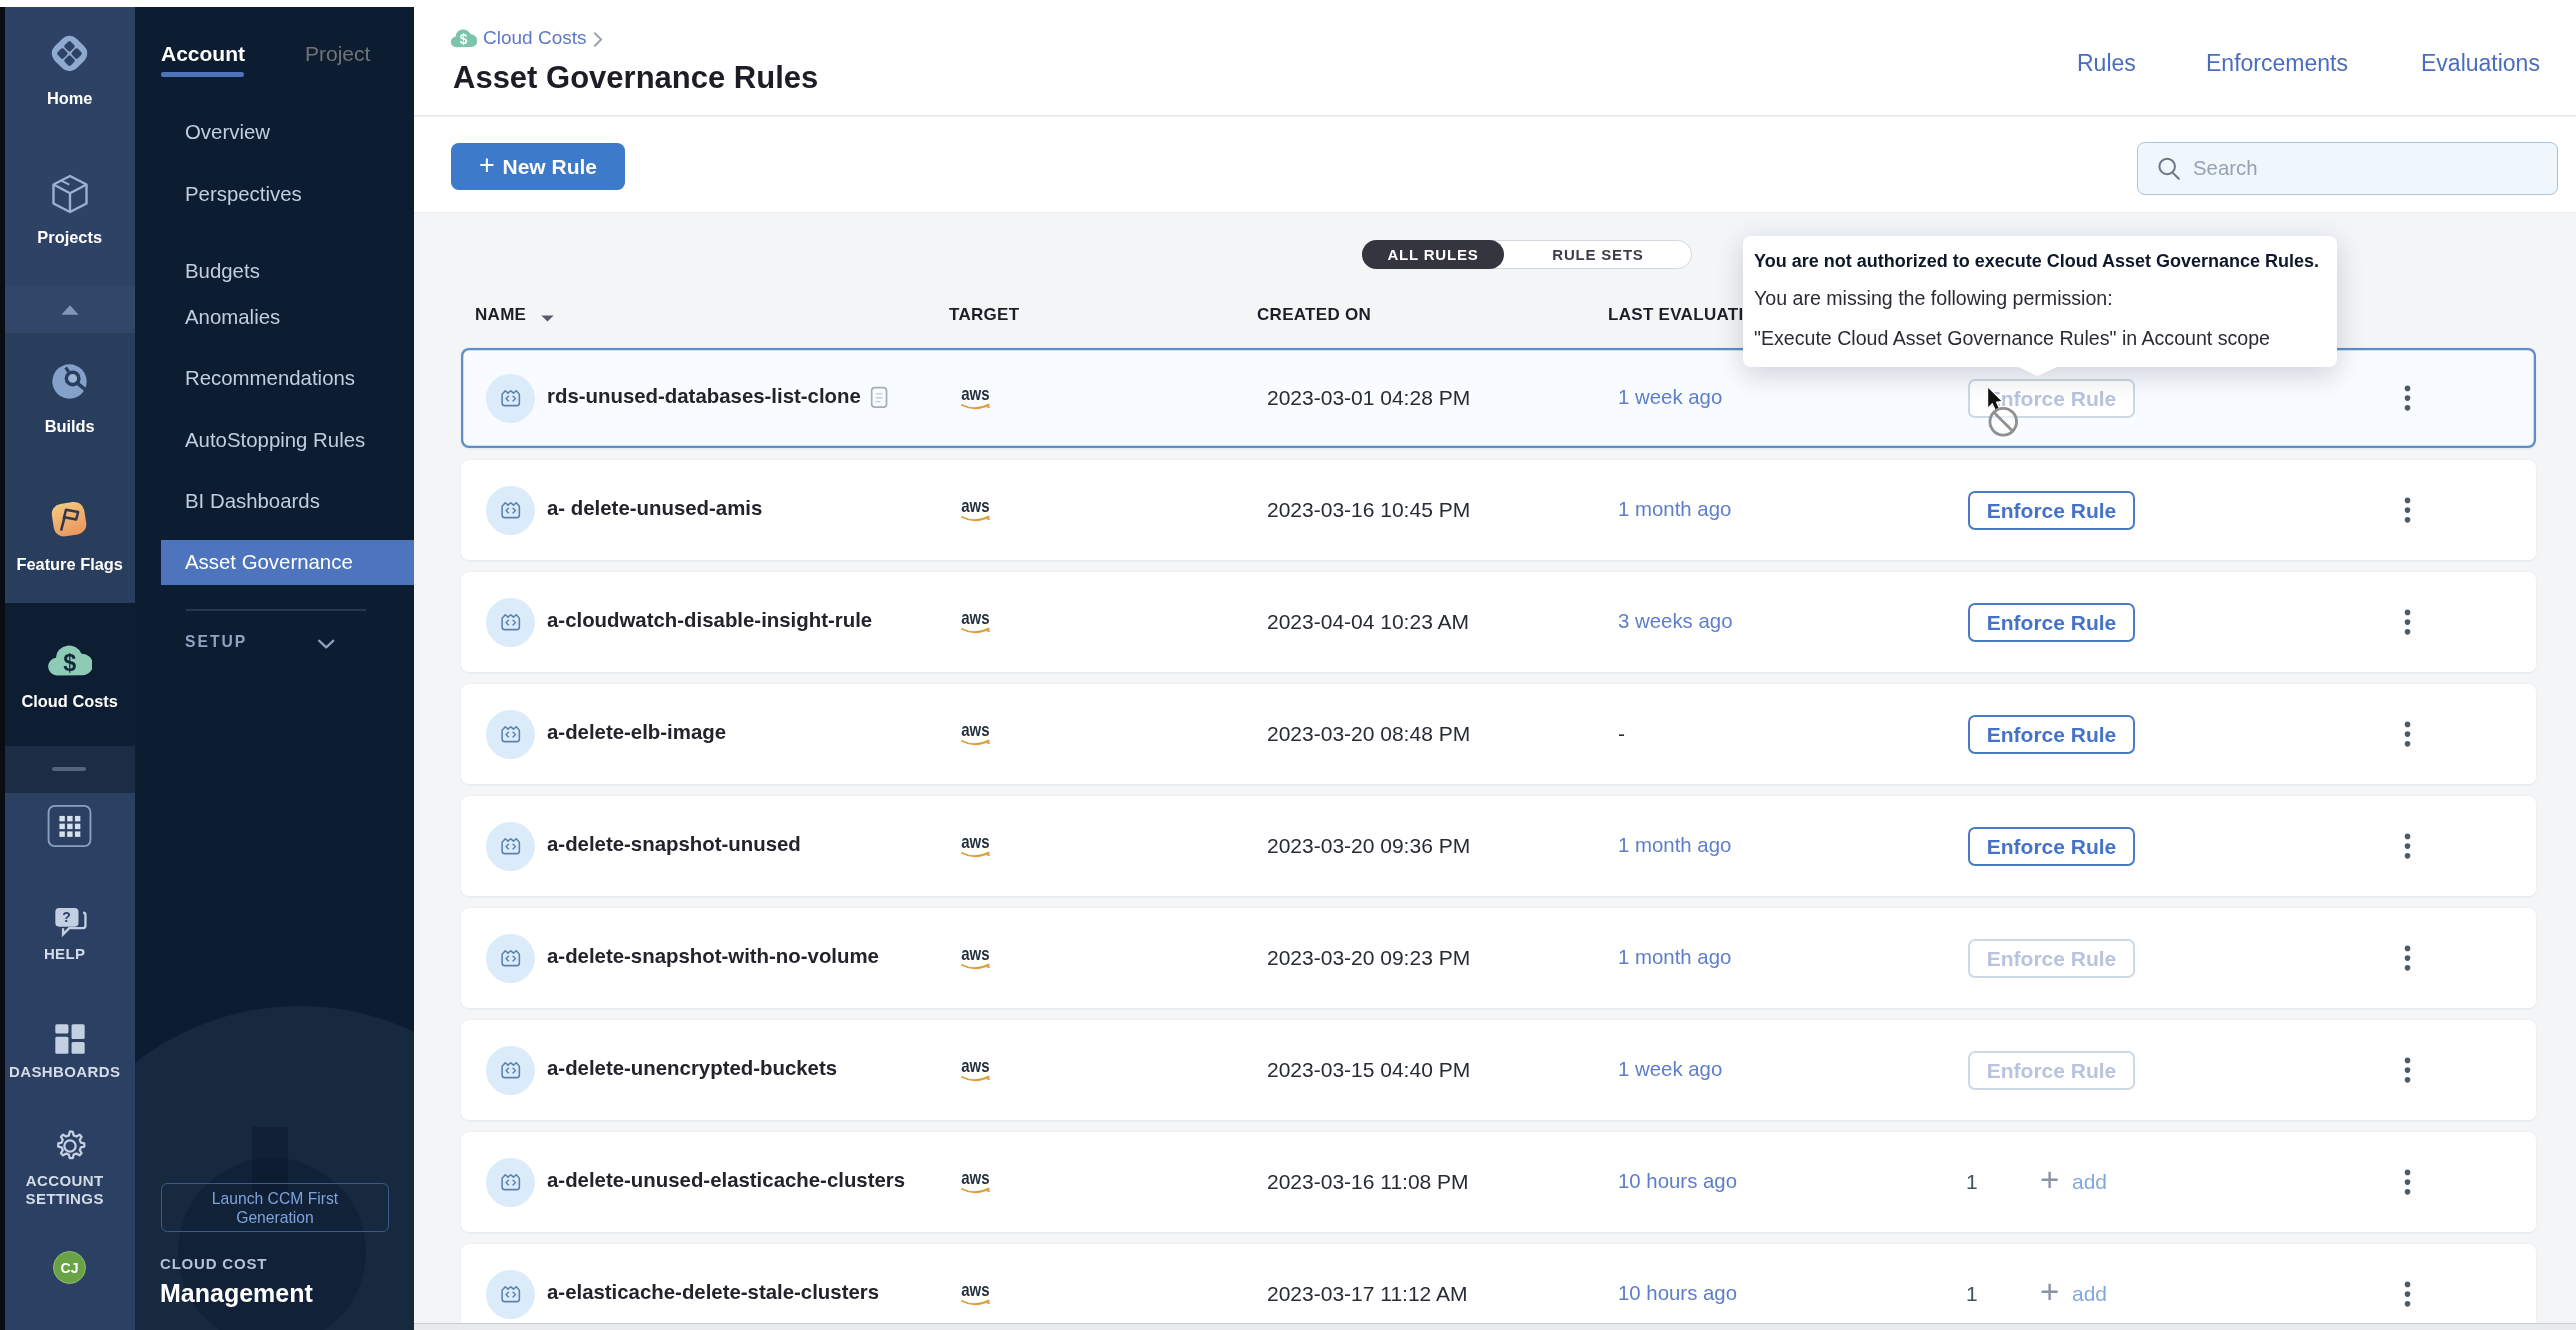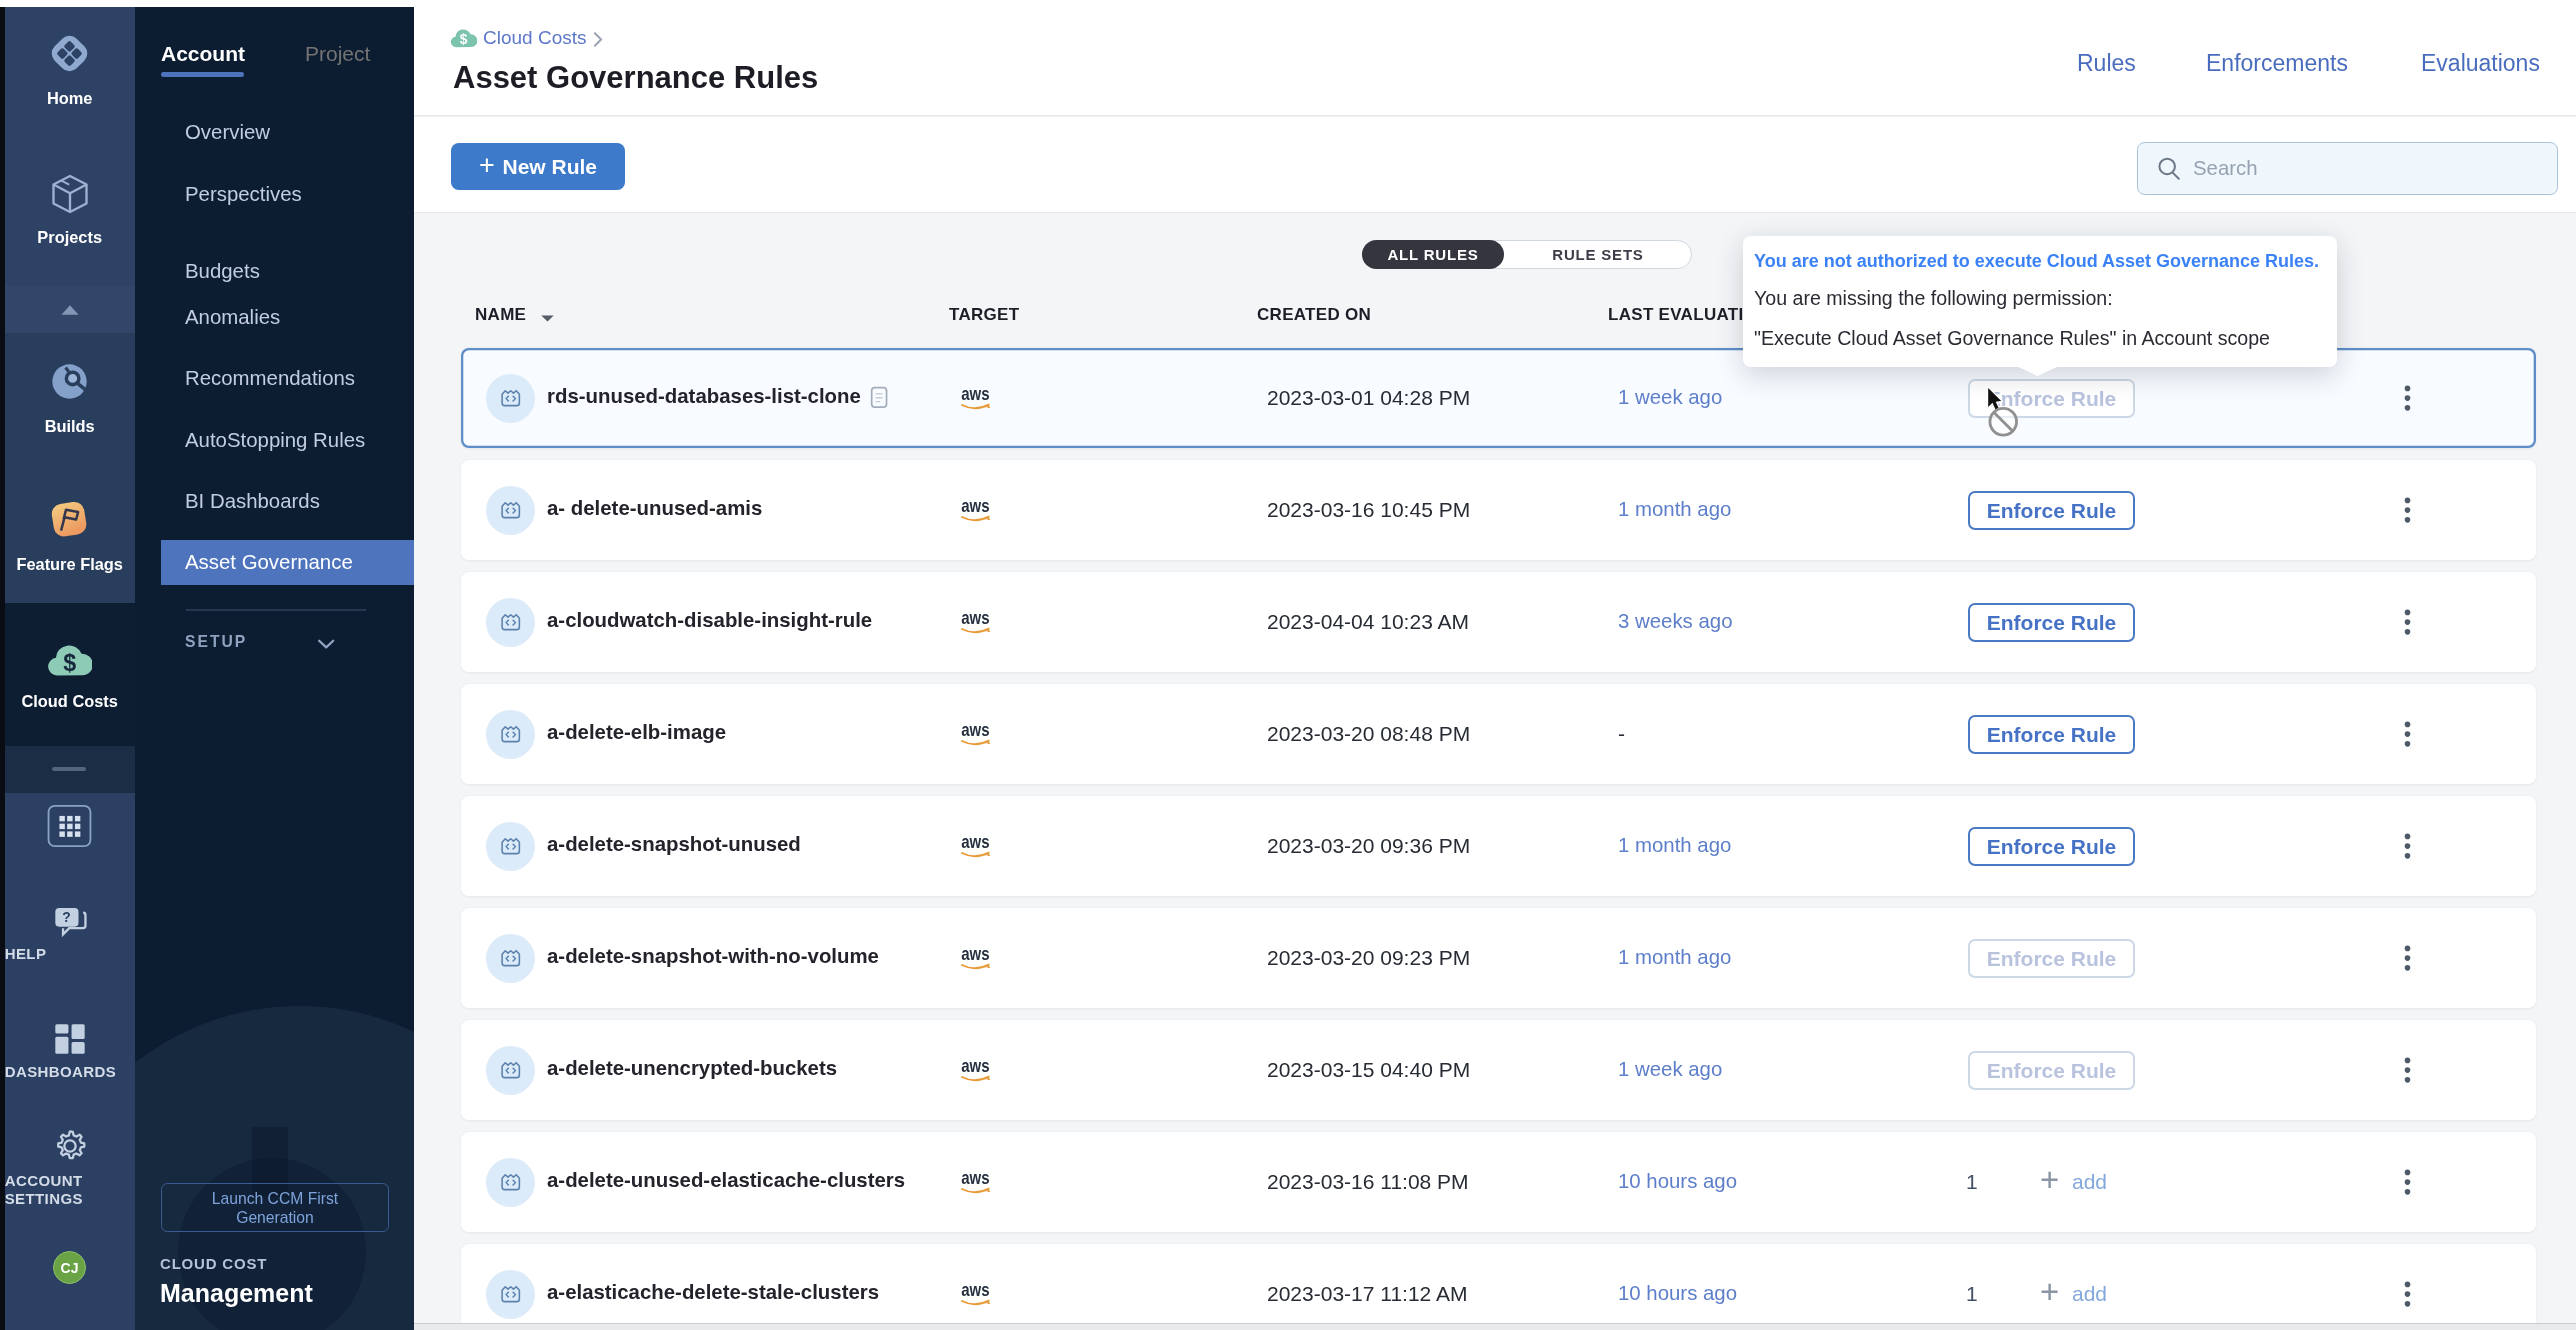--- a/index.html
+++ b/index.html
@@ -5,21 +5,21 @@
 body{font-family:"Liberation Sans",sans-serif;background:#fff;position:relative}
 .abs{position:absolute}
 #sb1{position:absolute;left:4.7px;top:7px;width:130px;height:1324px;background:#2b4062}
 #sb2{position:absolute;left:135px;top:7px;width:279px;height:1324px;background:#0c1d31}
 #main{position:absolute;left:414px;top:7px;right:0;height:1324px;background:#f3f5f7}
 #blackstrip{position:absolute;left:0;top:7px;width:4.7px;height:1324px;background:#090d13}
 #topstrip{position:absolute;left:0;top:0;width:2576px;height:7px;background:#fff}
 
 .band{position:absolute;left:0;width:130px}
 .s1label{position:absolute;width:130px;text-align:center;color:#fff;font-weight:700;font-size:16.4px}
-.s1small{position:absolute;width:120px;text-align:left;color:#d4dce8;font-weight:700;font-size:15px;letter-spacing:0.4px}
+.s1small{position:absolute;width:120px;text-align:center;color:#d4dce8;font-weight:700;font-size:15px;letter-spacing:0.4px}
 
 .menuitem{position:absolute;left:50px;color:#c2cedf;font-size:20.4px}
 .setup{position:absolute;left:50px;color:#8fa3c0;font-size:15.7px;font-weight:700;letter-spacing:2px}
 
 .hdrlink{position:absolute;color:#4a6cbe;font-size:23px}
 .colhead{position:absolute;color:#1e1e28;font-size:17px;font-weight:700;letter-spacing:0.3px}
 .row{position:absolute;left:461px;width:2075px;height:100px;background:#fff;border-radius:7.8px;box-shadow:0 0.8px 2.3px rgba(35,55,85,.07)}
 .row.sel{background:#f8fbff;box-shadow:inset 0 0 0 2.3px #5e8dc8, 0 0.8px 2.3px rgba(35,55,85,.07)}
 .rcirc{position:absolute;width:49px;height:49px;border-radius:50%;background:#dcebfa;display:flex;align-items:center;justify-content:center}
 .nm{position:absolute;font-size:20.4px;font-weight:700;color:#23232b;white-space:nowrap}
@@ -413,21 +413,21 @@
       <circle cx="4.5" cy="4" r="3.6" fill="#4e5a66"></circle>
       <circle cx="4.5" cy="16.5" r="3.6" fill="#4e5a66"></circle>
       <circle cx="4.5" cy="29" r="3.6" fill="#4e5a66"></circle>
     </svg>
   </div>
 
 <div class="abs" style="left:1743px;top:236px;width:594px;height:131px;background:#fff;border-radius:7.8px;box-shadow:0 7.8px 28px rgba(20,30,50,.18)"></div>
 <svg class="abs" style="left:2010px;top:365px" width="55" height="15.7" viewBox="0 0 70 20">
     <path d="M5 0 L65 0 L35 14 Z" fill="#fff"></path>
   </svg>
-<div class="abs" style="left:1754px;top:251px;color:#3b82f6;font-size:18px;font-weight:700">You are not authorized to execute Cloud Asset Governance Rules.</div>
+<div class="abs" style="left:1754px;top:251px;color:#0f172a;font-size:18px;font-weight:700">You are not authorized to execute Cloud Asset Governance Rules.</div>
 <div class="abs" style="left:1754px;top:287px;color:#2a2a33;font-size:19.6px">You are missing the following permission:</div>
 <div class="abs" style="left:1754px;top:327px;color:#2a2a33;font-size:19.6px">"Execute Cloud Asset Governance Rules" in Account scope</div>
 
 <svg class="abs" style="left:1982px;top:385px" width="55" height="61" viewBox="0 0 70 78">
 <path d="M7 2 L7 30 L13 24 L17.5 34 L23 31.5 L18.5 22 L26 21 Z" fill="#111" stroke="#fff" stroke-width="1.5"></path>
 <circle cx="27" cy="47" r="17" fill="rgba(255,255,255,.5)" stroke="#909090" stroke-width="3.6"></circle>
 <path d="M15.5 35.5 L38.5 58.5" stroke="#909090" stroke-width="3.6"></path>
 </svg>
 
 <div class="abs" style="left:414px;top:1323px;width:2162px;height:7.8px;background:#e8eaec;border-top:0.8px solid #c9ccd0"></div>

